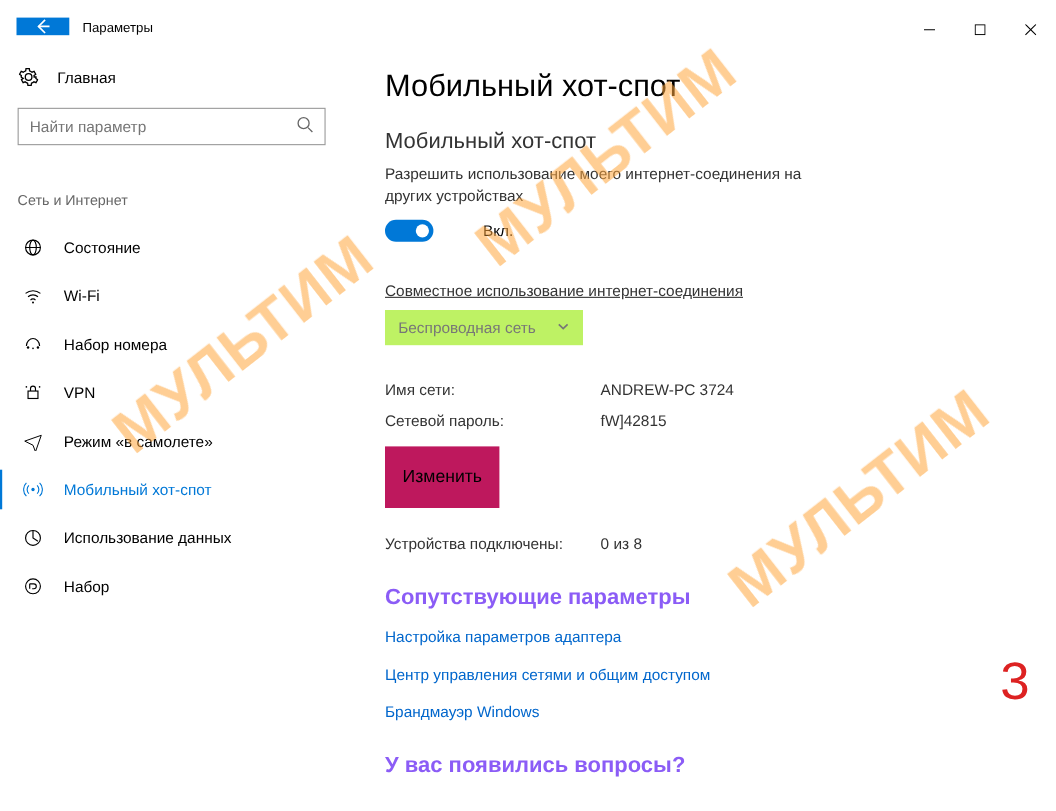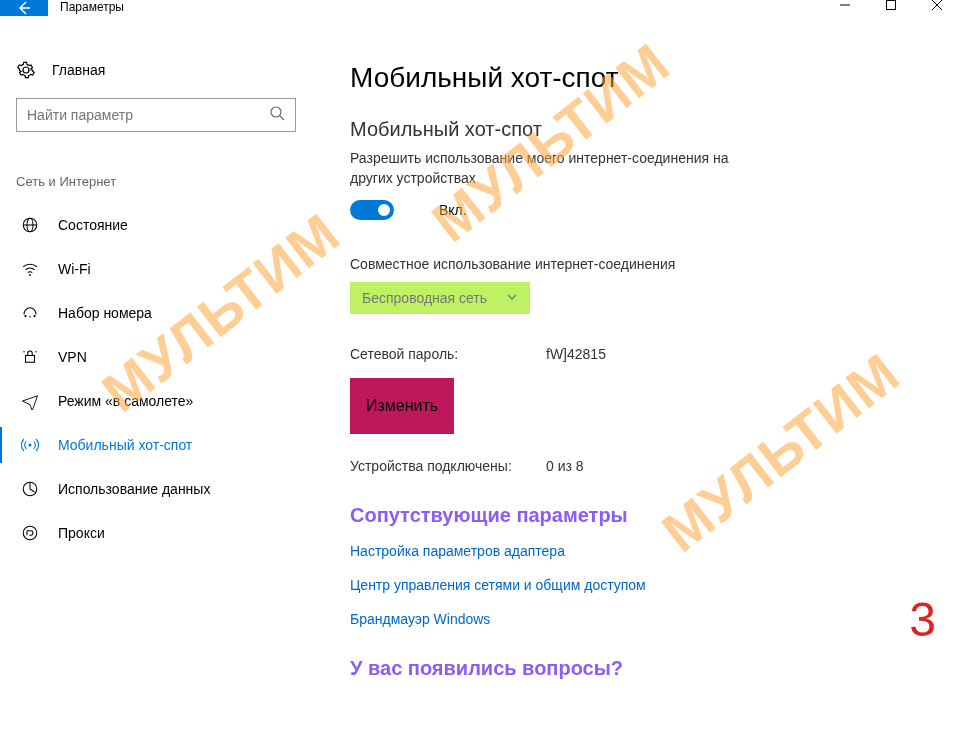--- a/index.html
+++ b/index.html
@@ -1,18 +1,18 @@
 <!DOCTYPE html>
 <html><head>
 <meta charset="utf-8">
 <style>
 * { margin: 0; padding: 0; box-sizing: border-box; font-family: "Segoe UI", Arial, sans-serif; }
 body { width: 960px; height: 737px; background: #fff; overflow: hidden; position: relative; }
 
-.titlebar { height: 32px; display: flex; align-items: flex-start; border-bottom: 0; }
+.titlebar { height: 32px; display: flex; align-items: flex-end; border-bottom: 0; padding-left: 15px; }
 .back-btn { width: 48px; background: #0078d7; display: flex; align-items: center; justify-content: center; color: #fff; }
 .title { flex: 1; display: flex; align-items: center; padding-left: 12px; font-size: 12px; color: #000; }
 .win-controls { display: flex; }
 .win-btn { width: 46px; display: flex; align-items: center; justify-content: center; color: #000; font-size: 10px; }
 .win-btn svg { display: block; }
 
 .content { display: flex; height: calc(100% - 32px); }
 
 .sidebar { width: 320px; padding: 20px 20px 20px 16px; }
 .home-row { display: flex; align-items: center; gap: 16px; font-size: 14px; margin-bottom: 18px; margin-top: 8px; }
@@ -26,21 +26,21 @@
 
 .main { flex: 1; padding: 30px 30px 20px 30px; overflow-y: auto; }
 h1 { font-size: 28px; font-weight: 400; margin-bottom: 24px; }
 h2 { font-size: 20px; font-weight: 400; margin-bottom: 8px; color: #333; }
 h3 { font-size: 20px; font-weight: 700; margin-top: 30px; margin-bottom: 16px; color: #8b5cf6; }
 .desc { font-size: 14px; color: #333; margin-bottom: 12px; line-height: 1.4; max-width: 420px; }
 .toggle-row { display: flex; align-items: center; gap: 12px; margin-bottom: 36px; }
 .toggle { width: 44px; height: 20px; background: #0078d7; border-radius: 10px; position: relative; }
 .toggle::after { content:""; position:absolute; width:12px; height:12px; background:#fff; border-radius:50%; right:4px; top:4px; }
 .toggle-label { font-size: 14px; margin-left: 33px; }
-.field-label { font-size: 14px; color: #333; margin-bottom: 10px; }
+.field-label { font-size: 14px; color: #333; margin-bottom: 10px; text-decoration: underline; }
 .dropdown { width: 180px; height: 32px; background: #bef264; display: flex; align-items: center; justify-content: space-between; padding: 0 12px; color: #777; font-size: 14px; margin-bottom: 32px; }
 .kv-row { display: flex; font-size: 14px; margin-bottom: 12px; }
 .kv-key { width: 196px; color: #333; }
 .kv-val { color: #333; }
 .btn { display: inline-block; background: #be185d; padding: 19px 16px; font-size: 16px; margin-top: 4px; margin-bottom: 24px; cursor: pointer; }
 .link { display: block; color: #0066cc; font-size: 14px; margin-bottom: 18px; cursor: pointer; }
 
 .watermark { position: absolute; font-size: 56px; font-weight: 600; color: rgba(255,165,60,0.55); transform: rotate(-38deg); pointer-events: none; letter-spacing: 1px; }
 .wm1 { left: 80px; top: 280px; }
 .wm2 { left: 410px; top: 110px; }
@@ -168,21 +168,21 @@
         </span>
       <span>Использование данных</span>
     </div>
     <div class="nav-item">
       <span class="nav-icon">
           <svg width="18" height="18" viewBox="0 0 24 24">
             <circle cx="12" cy="12" r="9" stroke="#000" stroke-width="1.4" fill="none"></circle>
             <path d="M8 9h5a3 3 0 0 1 0 6h-2m-3 0v-6" stroke="#000" stroke-width="1.4" fill="none"></path>
           </svg>
         </span>
-      <span>Прокси</span>
+      <span>Набор</span>
     </div>
   </div>
 
   <div class="main">
     <h1>Мобильный хот-спот</h1>
     <h2>Мобильный хот-спот</h2>
     <p class="desc">Разрешить использование моего интернет-соединения на других устройствах</p>
     <div class="toggle-row">
       <div class="toggle"></div>
       <span class="toggle-label">Вкл.</span>
@@ -190,20 +190,24 @@
 
     <div class="field-label">Совместное использование интернет-соединения</div>
     <div class="dropdown">
       <span>Беспроводная сеть</span>
       <span><svg width="12" height="12" viewBox="0 0 12 12">
             <path d="M2 4l4 4 4-4" stroke="#777" stroke-width="1.5" fill="none"></path>
           </svg></span>
     </div>
 
     <div class="kv-row">
+      <div class="kv-key">Имя сети:</div>
+      <div class="kv-val">ANDREW-PC 3724</div>
+    </div>
+    <div class="kv-row">
       <div class="kv-key">Сетевой пароль:</div>
       <div class="kv-val">fW]42815</div>
     </div>
     <div class="btn">Изменить</div>
 
     <div class="kv-row">
       <div class="kv-key">Устройства подключены:</div>
       <div class="kv-val">0 из 8</div>
     </div>
 

